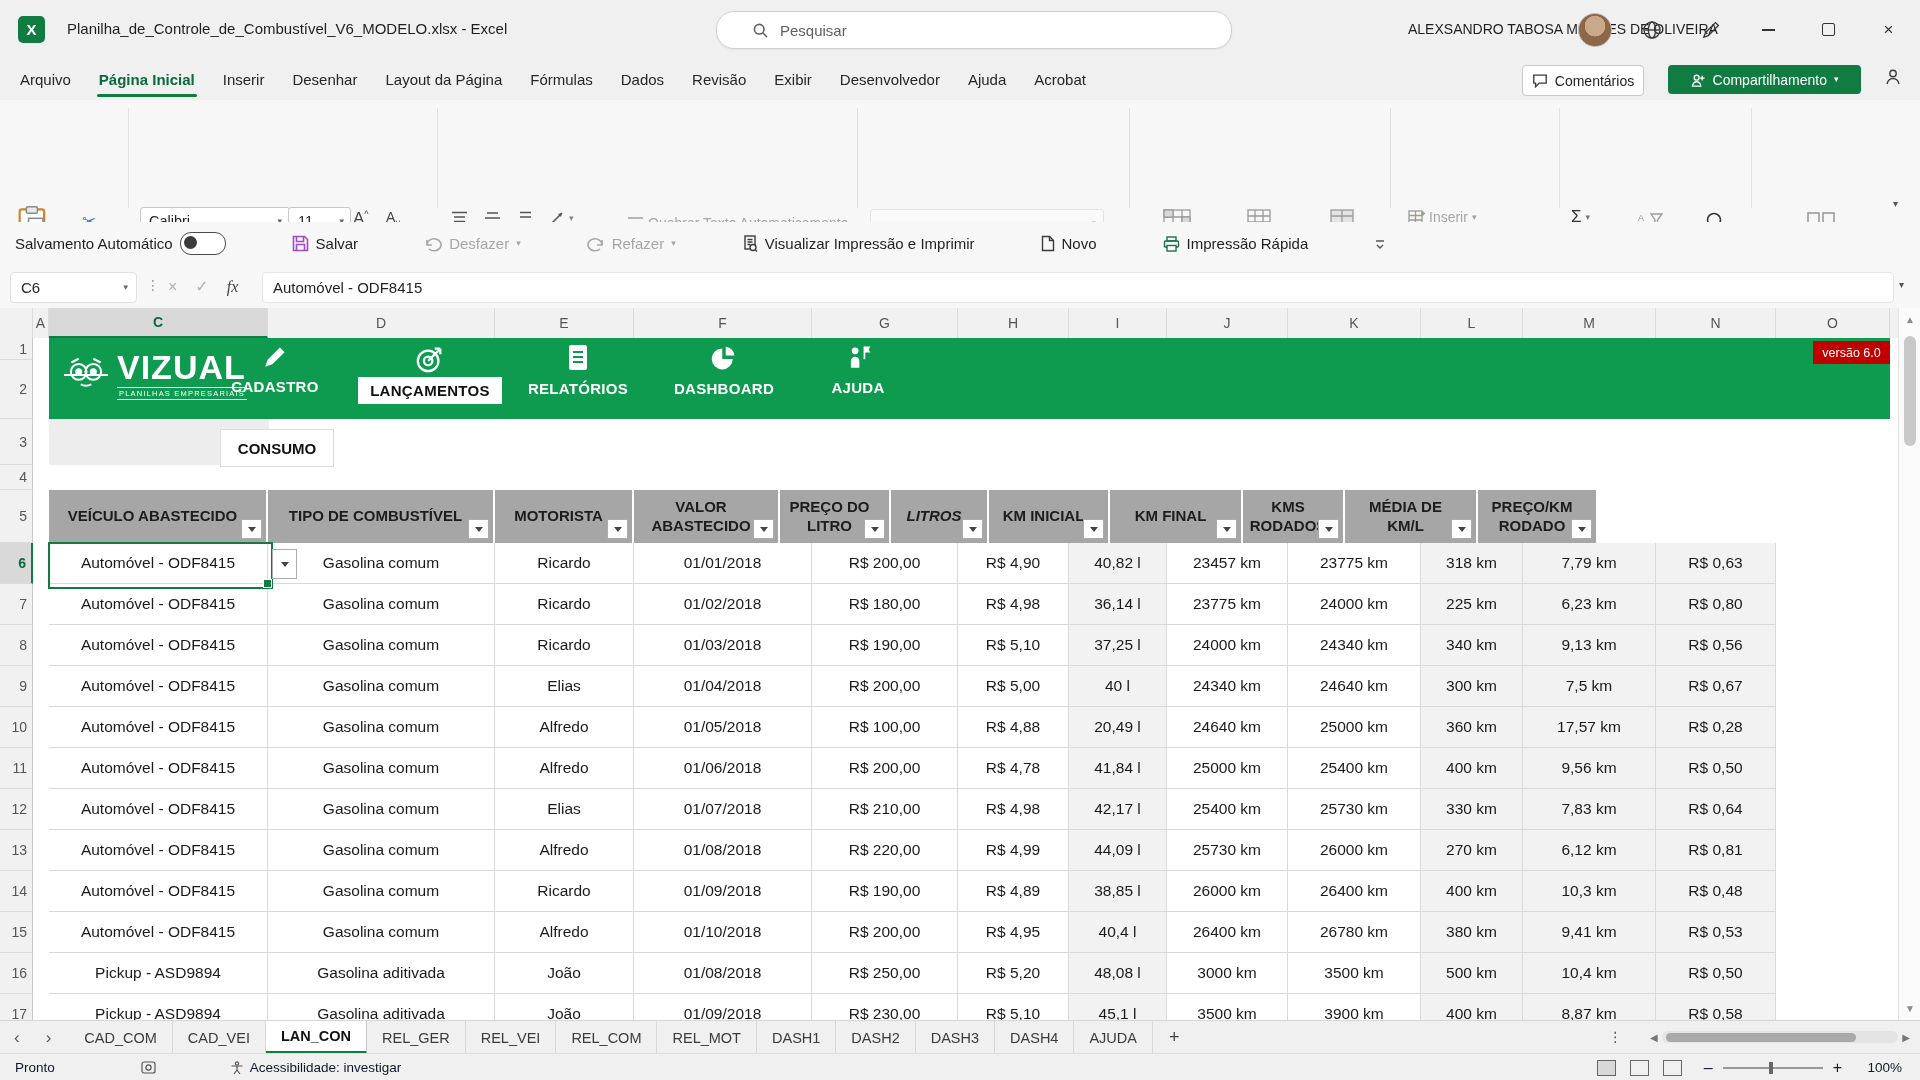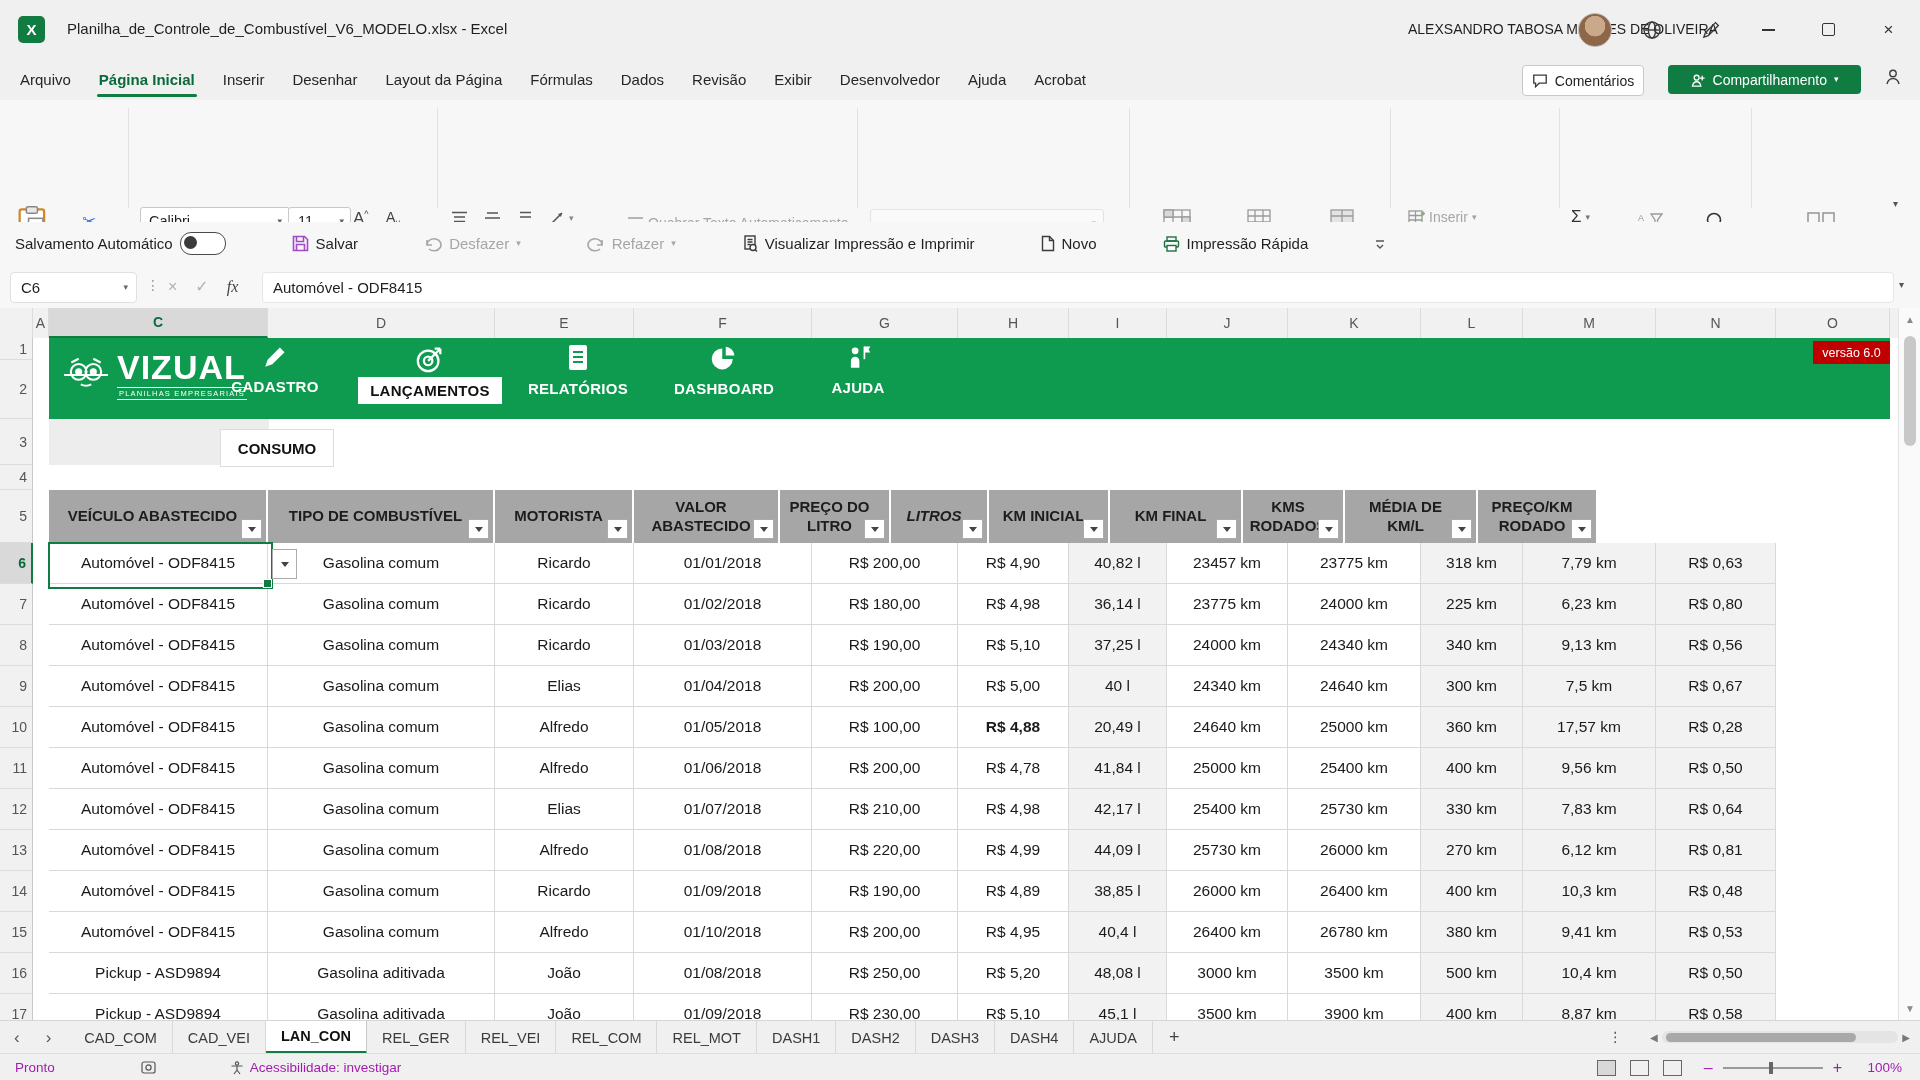--- a/index.html
+++ b/index.html
@@ -111,34 +111,41 @@
   .stnav{display:flex;align-items:center;gap:26px;padding:0 18px 0 14px;font-size:17px;color:#555;}
   #stabs{display:flex;align-items:stretch;}
   .stab{display:flex;align-items:center;padding:0 15px;border-right:1px solid #d8d8d8;white-space:nowrap;}
   .stab.active{background:#fff;font-weight:bold;color:#111;border-bottom:3px solid #107C41;border-right:1px solid #c9c9c9;}
   .addtab{display:flex;align-items:center;padding:0 16px;font-size:18px;color:#444;}
   .hscroll{position:absolute;right:10px;top:6px;width:260px;height:20px;display:flex;align-items:center;gap:4px;}
   .htrack{flex:1;height:12px;background:#e4e4e4;border-radius:6px;position:relative;}
   .hthumb{position:absolute;left:4px;top:1.5px;width:190px;height:9px;background:#a9a9a9;border-radius:5px;}
   
   .statusbar{left:0;top:1053px;width:1920px;height:27px;background:#f0f0f0;border-top:1px solid #dedede;
-             display:flex;align-items:center;font-size:13.5px;color:#a21caf;gap:48px;}
+             display:flex;align-items:center;font-size:13.5px;color:#0f172a;gap:48px;}
   .viewico{width:17px;height:14px;border:1.5px solid #666;margin-left:14px;}
   .ztrack{width:100px;height:2px;background:#999;position:relative;margin:0 10px;}
   .zthumb{position:absolute;left:46px;top:-5px;width:4px;height:12px;background:#666;}
   svg{display:block;}
 </style>
 </head>
 <body>
 
 <div id="app">
 
   <div class="a titlebar">
     <div class="a appicon">X</div>
     <div class="a doctitle">Planilha_de_Controle_de_Combustível_V6_MODELO.xlsx  -  Excel</div>
+    <div class="a searchbox">
+      <svg width="15" height="15" viewBox="0 0 15 15">
+          <circle cx="6.2" cy="6.2" r="4.8" fill="none" stroke="#5f5f5f" stroke-width="1.6"></circle>
+          <path d="M10 10 L14 14" stroke="#5f5f5f" stroke-width="1.6"></path>
+        </svg>
+      <span>Pesquisar</span>
+    </div>
     <div class="a username">ALEXSANDRO TABOSA MENDES DE OLIVEIRA</div>
     <div class="a avatar"></div>
     <div class="a tbi" style="left:1638px">
       <svg width="20" height="20" viewBox="0 0 20 20" fill="none" stroke="#3b3b3b" stroke-width="1.4">
           <circle cx="10" cy="10" r="8"></circle>
           <ellipse cx="10" cy="10" rx="3.6" ry="8"></ellipse>
           <path d="M2.5 10h15"></path>
         </svg>
     </div>
     <div class="a tbi" style="left:1697px">
@@ -771,21 +778,21 @@
           <div class="td shade" style="width: 102px;">300 km</div>
           <div class="td shade" style="width: 133px;">7,5 km</div>
           <div class="td shade" style="width: 120px;">R$ 0,67</div>
         </div>
         <div class="tr">
           <div class="td" style="width: 219px;">Automóvel - ODF8415</div>
           <div class="td" style="width: 227px;">Gasolina comum</div>
           <div class="td" style="width: 139px;">Alfredo</div>
           <div class="td" style="width: 178px;">01/05/2018</div>
           <div class="td" style="width: 146px;">R$ 100,00</div>
-          <div class="td" style="width: 111px; font-weight: bold;">R$ 4,88</div>
+          <div class="td" style="width: 111px;">R$ 4,88</div>
           <div class="td shade" style="width: 98px;">20,49 l</div>
           <div class="td" style="width: 121px;">24640 km</div>
           <div class="td" style="width: 133px;">25000 km</div>
           <div class="td shade" style="width: 102px;">360 km</div>
           <div class="td shade" style="width: 133px;">17,57 km</div>
           <div class="td shade" style="width: 120px;">R$ 0,28</div>
         </div>
         <div class="tr">
           <div class="td" style="width: 219px;">Automóvel - ODF8415</div>
           <div class="td" style="width: 227px;">Gasolina comum</div>

